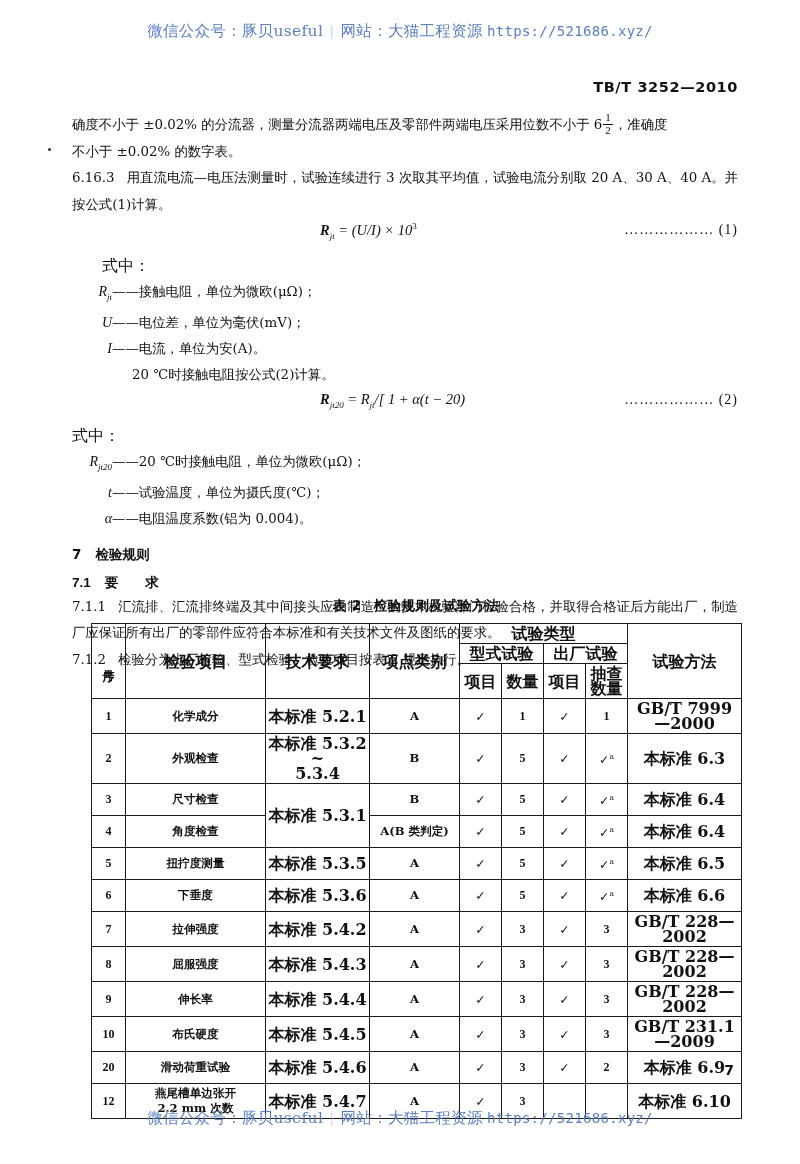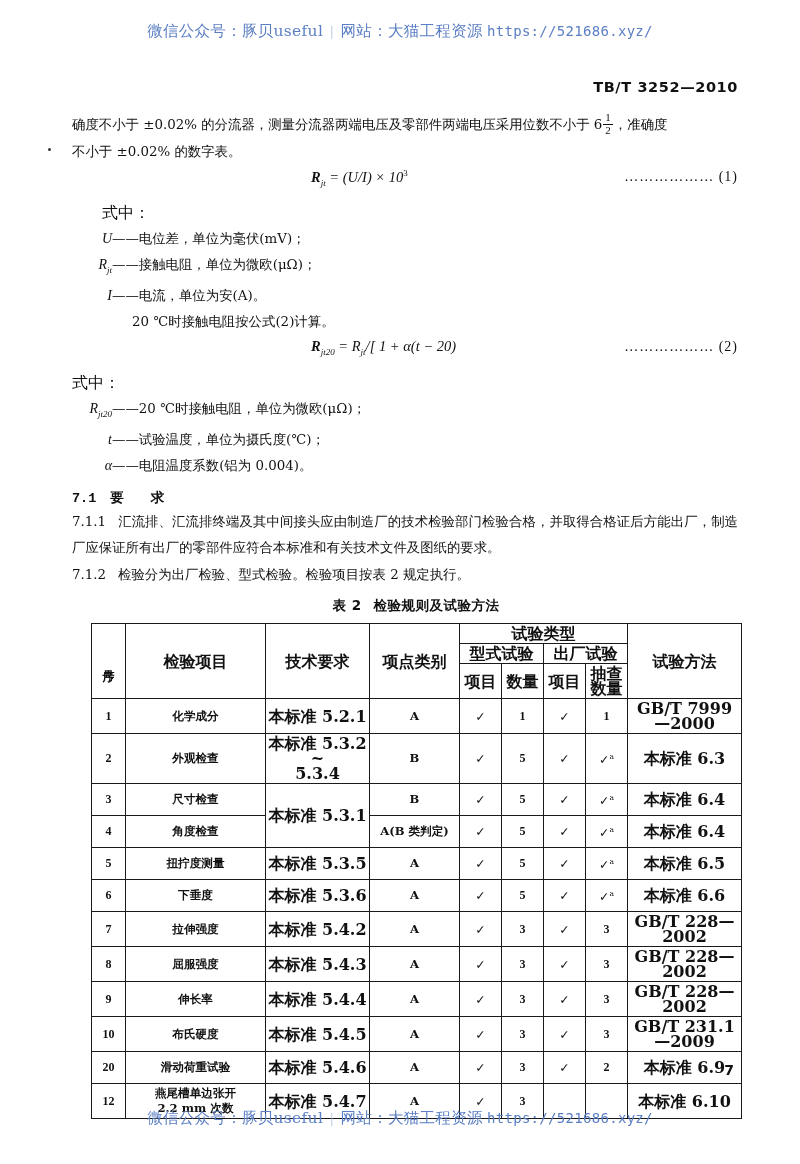--- a/index.html
+++ b/index.html
@@ -92,21 +92,21 @@
   .clause .cnum { margin-right: 12px; }
 
   
   .formula-row {
     position: relative;
     height: 30px;
     margin: 3px 0 2px 0;
   }
   .formula {
     position: absolute;
-    left: 239px;
+    left: 248px;
     top: 0;
     font-family: "Liberation Serif", serif;
     font-size: 14.5px;
     font-style: normal;
     white-space: nowrap;
   }
   .formula i { font-style: italic; }
   .formula b { font-style: italic; font-weight: bold; }
   .formula sub { font-size: 9px; font-style: italic; }
   .formula sup { font-size: 9px; }
@@ -148,21 +148,21 @@
   }
 
   h2.sec {
     font-family: "DejaVu Sans", sans-serif;
     font-size: 13.5px;
     font-weight: bold;
     margin: 14px 0 6px 0;
   }
   h2.sec .snum { margin-right: 14px; }
   h3.sub {
-    font-family: Liberation Mono, monospace;
+    font-family: Liberation Sans, sans-serif;
     font-size: 13.5px;
     font-weight: bold;
     margin: 10px 0 2px 0;
   }
   h3.sub .snum { margin-right: 14px; }
 
   
   #table-wrap {
     position: absolute;
     top: 597px;
@@ -231,43 +231,45 @@
 
 <div id="std-header">TB/T 3252—2010</div>
 
 <div class="marginal-dot"></div>
 
 <div id="content">
 
   <p class="para"><span>确度不小于 ±0.02% 的分流器，测量分流器两端电压及零部件两端电压采用位数不小于 6</span><span class="frac"><span class="num">1</span><span class="den">2</span></span><span>，准确度</span></p>
   <p class="para cont">不小于 ±0.02% 的数字表。</p>
 
+  <p class="clause"><span class="cnum">6.16.3</span><span>用直流电流—电压法测量时，试验连续进行 3 次取其平均值，试验电流分别取 20 A、30 A、40 A。并按公式(1)计算。</span></p>
 
   <div class="formula-row">
     <span class="formula"><b>R</b><sub>jt</sub> <i>= (U/I) × 10</i><sup>3</sup></span>
     <span class="dots">……………… (1)</span>
   </div>
 
   <div class="def-shi">式中：</div>
+  <div class="defrow"><span class="sym"><span>R</span><sub>jt</sub></span><span>——接触电阻，单位为微欧(μΩ)；</span></div>
   <div class="defrow"><span class="sym">U</span><span>——电位差，单位为毫伏(mV)；</span></div>
-  <div class="defrow"><span class="sym"><span>R</span><sub>jt</sub></span><span>——接触电阻，单位为微欧(μΩ)；</span></div>
   <div class="defrow"><span class="sym">I</span><span>——电流，单位为安(A)。</span></div>
 
   <div class="indent-note">20 ℃时接触电阻按公式(2)计算。</div>
 
   <div class="formula-row">
     <span class="formula"><b>R</b><sub>jt20</sub> <i>= R</i><sub>jt</sub><i>/[ 1 + α(t − 20)</i></span>
     <span class="dots">……………… (2)</span>
   </div>
 
   <div class="def-shi" style="padding-left:0">式中：</div>
   <div class="defrow"><span class="sym"><span>R</span><sub>jt20</sub></span><span>——20 ℃时接触电阻，单位为微欧(μΩ)；</span></div>
   <div class="defrow"><span class="sym">t</span><span>——试验温度，单位为摄氏度(℃)；</span></div>
   <div class="defrow"><span class="sym">α</span><span>——电阻温度系数(铝为 0.004)。</span></div>
 
+  <h2 class="sec"><span class="snum">7</span><span>检验规则</span></h2>
 
   <h3 class="sub"><span class="snum">7.1</span><span>要　　求</span></h3>
 
   <p class="clause"><span class="cnum">7.1.1</span><span>汇流排、汇流排终端及其中间接头应由制造厂的技术检验部门检验合格，并取得合格证后方能出厂，制造厂应保证所有出厂的零部件应符合本标准和有关技术文件及图纸的要求。</span></p>
   <p class="clause"><span class="cnum">7.1.2</span><span>检验分为出厂检验、型式检验。检验项目按表 2 规定执行。</span></p>
 
 </div>
 
 <div id="table-wrap">
   <div id="table-caption"><span class="capnum">表 2</span><span>检验规则及试验方法</span></div>

